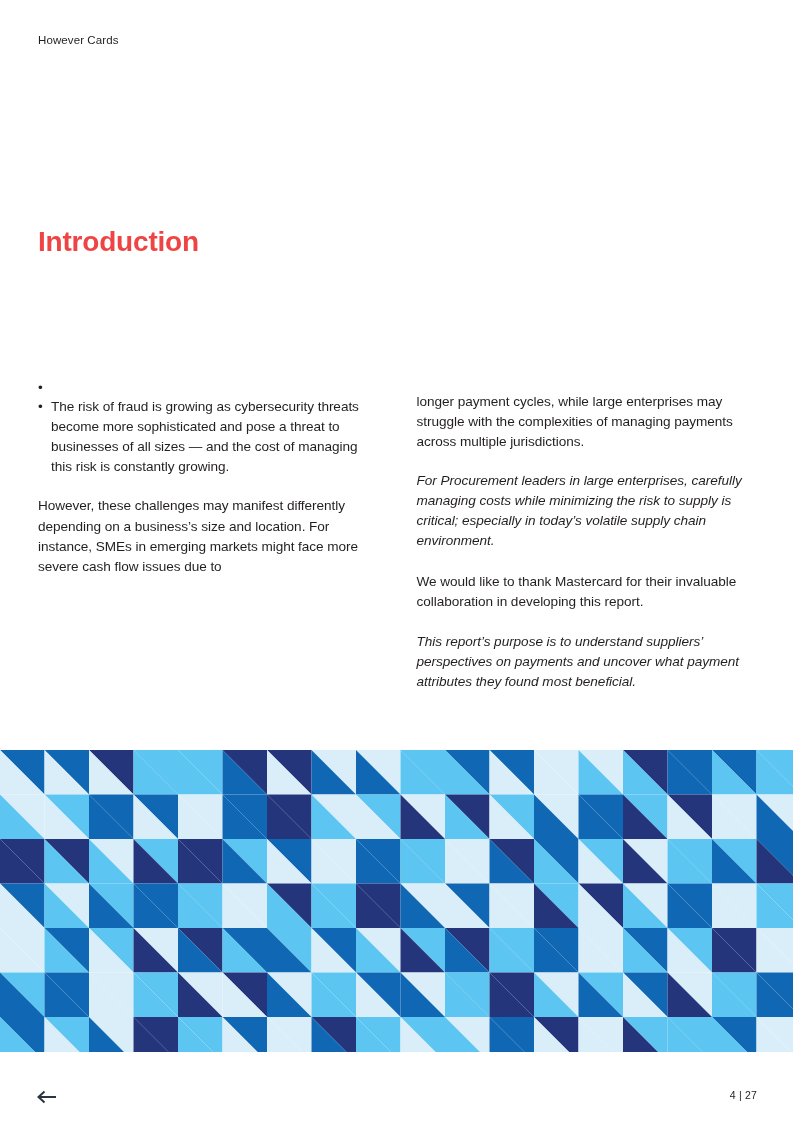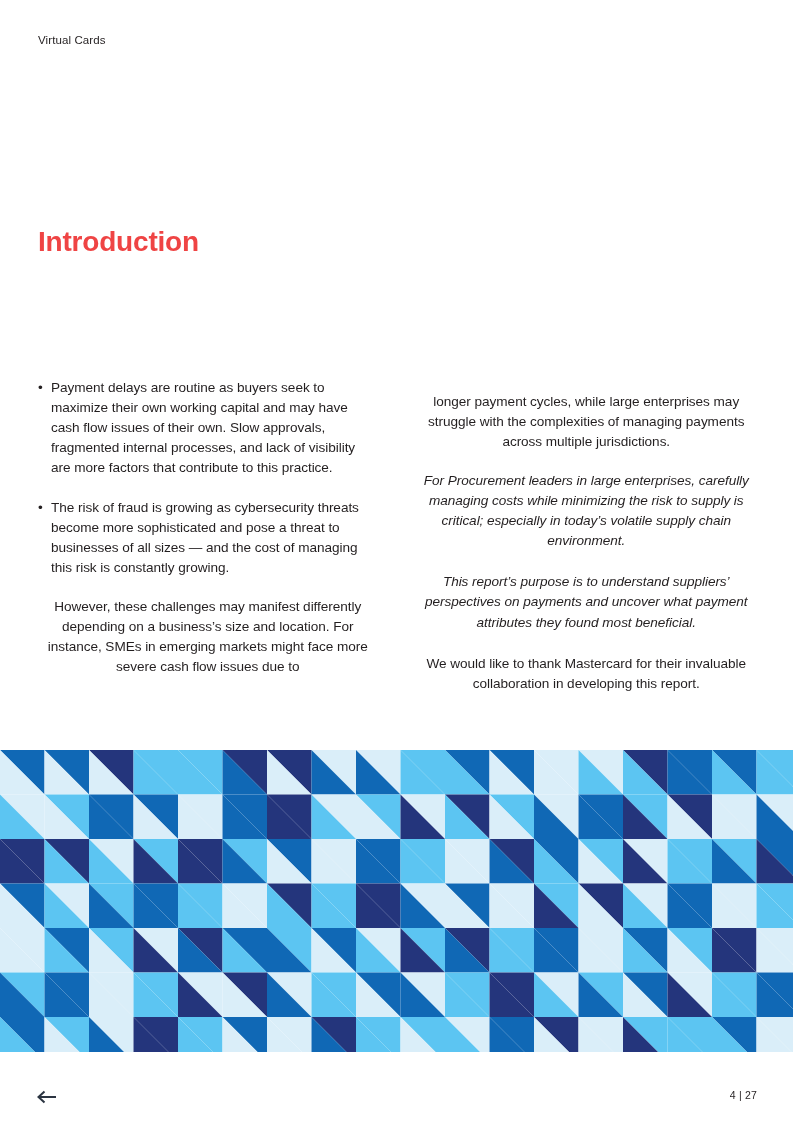--- a/index.html
+++ b/index.html
@@ -90,21 +90,20 @@
     line-height: 1.48;
     color: #231f20;
   }
 
   .para {
     font-size: 13.6px;
     line-height: 1.48;
     color: #231f20;
     letter-spacing: -0.05px;
     margin-bottom: 20px;
-    text-align: center;
   }
   .para:last-child { margin-bottom: 16px; }
 
   .col-right .para { margin-bottom: 19px; }
   .col-right .para.gap-lg { margin-bottom: 21px; font-style: italic; }
 
   
   .pattern-band {
     position: absolute;
     left: 0;
@@ -141,48 +140,47 @@
     font-weight: normal;
     color: #231f20;
     letter-spacing: 0.2px;
   }
 </style>
 </head>
 <body>
 
 <div class="page">
 
-  <div class="running-header">Virtual Cards</div>
+  <div class="running-header">However Cards</div>
 
   <h1 class="section-title">Introduction</h1>
 
 
   <div class="columns">
 
     <div class="col">
 
       <div class="bullet-item">
         <span class="dot">•</span>
-        <span>Payment delays are routine as buyers seek to maximize their own working capital and may have cash flow issues of their own. Slow approvals, fragmented internal processes, and lack of visibility are more factors that contribute to this practice.</span>
       </div>
 
       <div class="bullet-item">
         <span class="dot">•</span>
         <span>The risk of fraud is growing as cybersecurity threats become more sophisticated and pose a threat to businesses of all sizes — and the cost of managing this risk is constantly growing.</span>
       </div>
 
       <p class="para">However, these challenges may manifest differently depending on a business’s size and location. For instance, SMEs in emerging markets might face more severe cash flow issues due to</p>
 
     </div>
 
     <div class="col-right">
       <p class="para">longer payment cycles, while large enterprises may struggle with the complexities of managing payments across multiple jurisdictions.</p>
       <p class="para gap-lg">For Procurement leaders in large enterprises, carefully managing costs while minimizing the risk to supply is critical; especially in today’s volatile supply chain environment.</p>
+      <p class="para">We would like to thank Mastercard for their invaluable collaboration in developing this report.</p>
       <p class="para gap-lg">This report’s purpose is to understand suppliers’ perspectives on payments and uncover what payment attributes they found most beneficial.</p>
-      <p class="para">We would like to thank Mastercard for their invaluable collaboration in developing this report.</p>
     </div>
 
   </div>
 
   <div class="pattern-band">
     <svg id="pattern-svg" viewBox="0 0 793 302" preserveAspectRatio="none" xmlns="http://www.w3.org/2000/svg">
         <polygon points="0,0 44.5,0 44.5,44.5" fill="#1068b5"></polygon>
         <polygon points="0,0 44.5,44.5 0,44.5" fill="#daeef9"></polygon>
         <polygon points="44.5,0 89,0 89,44.5" fill="#1068b5"></polygon>
         <polygon points="44.5,0 89,44.5 44.5,44.5" fill="#daeef9"></polygon>

